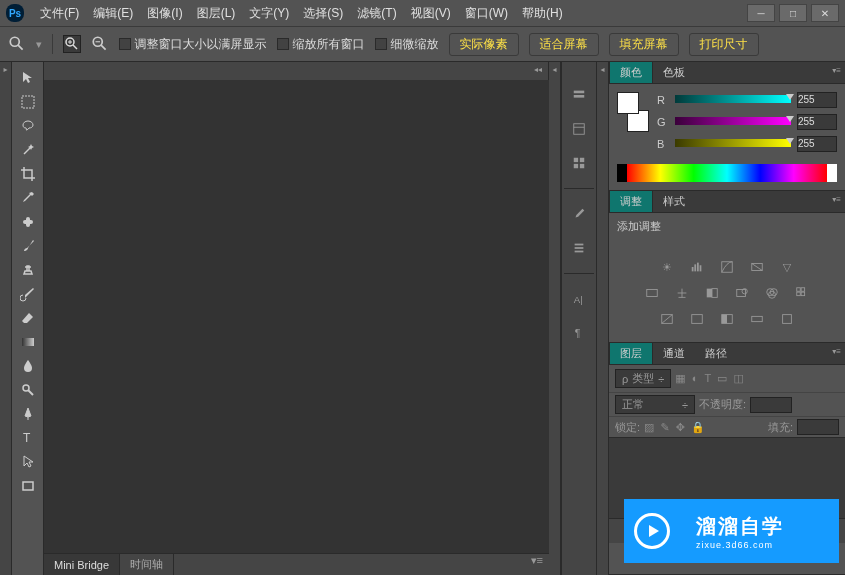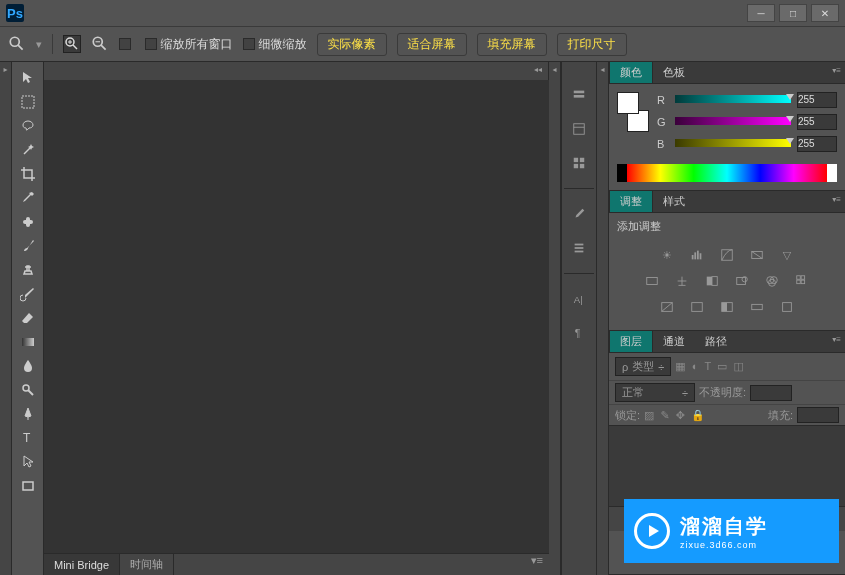--- a/index.html
+++ b/index.html
@@ -1,18 +1,18 @@
 <!DOCTYPE html>
 <html><head>
 <meta charset="utf-8">
 <style>
 * { margin: 0; padding: 0; box-sizing: border-box; font-family: "Microsoft YaHei", Arial, sans-serif; }
 body { background: #535353; color: #ccc; width: 845px; height: 575px; overflow: hidden; font-size: 11px; }
 .titlebar { height: 26px; background: #535353; display: flex; align-items: center; padding: 0 6px; }
-.ps-logo { width: 18px; height: 18px; background: #001e36; color: #31a8ff; font-weight: bold; font-size: 13px; display: flex; align-items: center; justify-content: center; border-radius: 2px; margin-right: 10px; }
+.ps-logo { width: 18px; height: 18px; background: #001e36; color: #31a8ff; font-weight: bold; font-size: 10px; display: flex; align-items: center; justify-content: center; border-radius: 8px; margin-right: 10px; }
 .menu { display: flex; gap: 2px; }
 .menu-item { padding: 3px 6px; cursor: pointer; color: #e0e0e0; font-size: 12px; }
 .wincontrols { margin-left: auto; display: flex; gap: 0; }
 .winbtn { width: 28px; height: 18px; background: #6a6a6a; border: 1px solid #444; margin-left: 4px; display: flex; align-items: center; justify-content: center; color: #ddd; cursor: pointer; font-size: 10px; }
 .optionsbar { height: 36px; background: #535353; border-top: 1px solid #3a3a3a; border-bottom: 1px solid #2a2a2a; display: flex; align-items: center; padding: 0 8px; gap: 10px; }
 .opt-icon { width: 18px; height: 18px; display: flex; align-items: center; justify-content: center; color: #ccc; cursor: pointer; }
 .opt-icon.sel { background: #3a3a3a; border: 1px solid #222; }
 .opt-sep { width:1px; height:20px; background:#3a3a3a; }
 .chk { width: 12px; height: 12px; border: 1px solid #2a2a2a; background: #424242; display: inline-block; vertical-align: middle; margin-right: 4px; }
 .opt-label { color: #ddd; font-size: 12px; display: flex; align-items: center; }
@@ -46,43 +46,55 @@
 .slider-track { height: 8px; width: 100%; }
 .slider-r { background: linear-gradient(to right, #003a3a, #00ffff); }
 .slider-g { background: linear-gradient(to right, #3a003a, #ff00ff); }
 .slider-b { background: linear-gradient(to right, #3a3a00, #ffff00); }
 .slider-thumb { position:absolute; right:-3px; top:-1px; width:0; height:0; border-left:4px solid transparent; border-right:4px solid transparent; border-top:6px solid #ccc;}
 .slider-val { width: 40px; height: 16px; background: #3a3a3a; border: 1px solid #222; color: #ddd; font-size: 10px; text-align: left; line-height: 14px; }
 .spectrum { height: 18px; background: linear-gradient(to right, #ff0000, #ffff00, #00ff00, #00ffff, #0000ff, #ff00ff, #ff0000); margin-top: 6px; position:relative;}
 .spectrum::before{content:'';position:absolute;left:-10px;top:0;width:10px;height:18px;background:#000;}
 .spectrum::after{content:'';position:absolute;right:-10px;top:0;width:10px;height:18px;background:#fff;}
 .adj-body { padding: 6px 8px; }
-.adj-title { color: #ccc; font-size: 11px; margin-bottom: 12px; }
+.adj-title { color: #ccc; font-size: 11px; margin-bottom: 24px; }
 .adj-row { display: flex; justify-content: center; gap: 10px; margin-bottom: 8px; }
 .adj-icon { width: 20px; height: 18px; color: #999; cursor: pointer; display:flex; align-items:center; justify-content:center; }
 .layers-opts { display: flex; align-items: center; gap: 4px; padding: 4px 6px; font-size: 11px; color: #999; }
 .layers-sel { background: #3a3a3a; border: 1px solid #222; padding: 1px 6px; color: #999; display:flex; align-items:center; gap:4px;}
 .layers-row2 { display: flex; align-items: center; gap: 4px; padding: 2px 6px; font-size: 11px; color: #999; border-top:1px solid #444;}
 .layers-canvas { height: 82px; background: #3a3a3a; border-top:1px solid #2a2a2a; border-bottom:1px solid #2a2a2a;}
 .layers-footer { height: 24px; display: flex; align-items: center; justify-content: flex-end; gap: 8px; padding: 0 6px; background:#454545;}
 .lf-icon { color: #999; cursor: pointer; font-size:12px;}
-.watermark { position: absolute; bottom: 12px; right: 6px; width: 215px; height: 64px; background: #159bff; display: flex; align-items: center; padding: 0 10px; gap: 10px; }
+.watermark { position: absolute; bottom: 12px; right: 6px; width: 215px; height: 64px; background: #159bff; display: flex; align-items: center; padding: 0 10px; gap: 26px; }
 .wm-logo { width: 36px; height: 36px; border: 3px solid #fff; border-radius: 50%; display: flex; align-items: center; justify-content: center; }
 .wm-tri { width: 0; height: 0; border-left: 10px solid #fff; border-top: 6px solid transparent; border-bottom: 6px solid transparent; margin-left: 3px; }
 .wm-text { color: #fff; }
 .wm-main { font-size: 20px; font-weight: bold; letter-spacing: 2px; }
 .wm-sub { font-size: 9px; letter-spacing: 1px; }
 .lock-icons { display:flex; gap:6px; color:#888;}
 .mini-icon{width:14px;height:14px;}
 </style>
 </head>
 <body>
 
 <div class="titlebar">
   <div class="ps-logo">Ps</div>
+  <div class="menu">
+    <div class="menu-item">文件(F)</div>
+    <div class="menu-item">编辑(E)</div>
+    <div class="menu-item">图像(I)</div>
+    <div class="menu-item">图层(L)</div>
+    <div class="menu-item">文字(Y)</div>
+    <div class="menu-item">选择(S)</div>
+    <div class="menu-item">滤镜(T)</div>
+    <div class="menu-item">视图(V)</div>
+    <div class="menu-item">窗口(W)</div>
+    <div class="menu-item">帮助(H)</div>
+  </div>
   <div class="wincontrols">
     <div class="winbtn">─</div>
     <div class="winbtn">□</div>
     <div class="winbtn">✕</div>
   </div>
 </div>
 
 <div class="optionsbar">
   <div class="opt-icon">
       <svg viewBox="0 0 16 16">
@@ -102,20 +114,21 @@
     </div>
   <div class="opt-icon">
       <svg viewBox="0 0 16 16">
         <circle cx="6" cy="6" r="4" fill="none" stroke="#ccc" stroke-width="1.5"></circle>
         <line x1="9" y1="9" x2="13" y2="13" stroke="#ccc" stroke-width="1.5"></line>
         <line x1="4" y1="6" x2="8" y2="6" stroke="#ccc"></line>
       </svg>
     </div>
   <label class="opt-label">
       <span class="chk"></span>
+      <span>调整窗口大小以满屏显示</span>
     </label>
   <label class="opt-label">
       <span class="chk"></span>
       <span>缩放所有窗口</span>
     </label>
   <label class="opt-label">
       <span class="chk"></span>
       <span>细微缩放</span>
     </label>
   <div class="opt-btn">实际像素</div>

